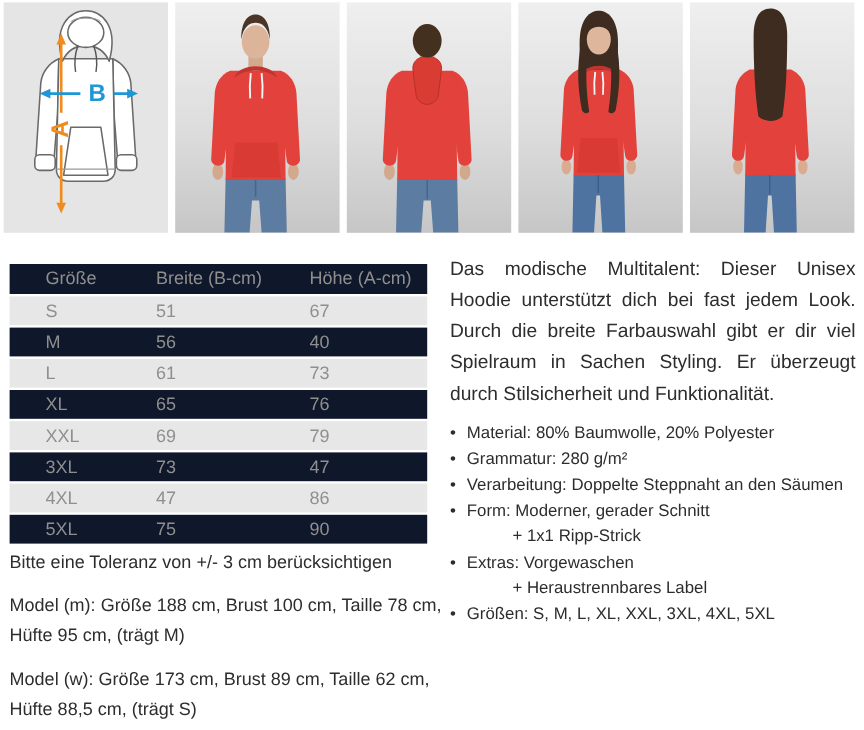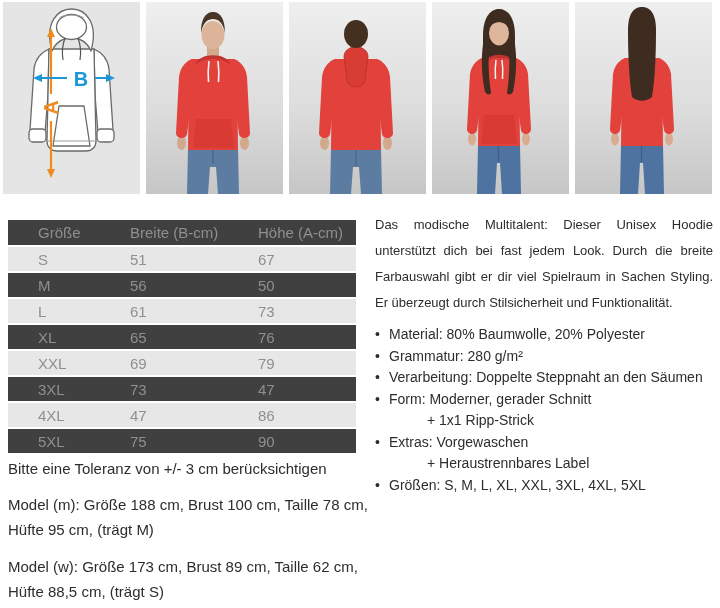--- a/index.html
+++ b/index.html
@@ -10,28 +10,28 @@
   
   .gallery{position:absolute;left:3px;top:2px;display:flex;gap:6px}
   .panel{width:137px;height:192px;flex:none;overflow:hidden}
   .panel.diagram{background:#e5e5e5}
   .panel.photo{background:linear-gradient(180deg,#efefef 0%,#dddddd 55%,#c6c6c6 100%)}
   .panel svg{display:block;width:100%;height:100%}
 
   
   .size-table{position:absolute;left:8px;top:220px;width:348px;font-size:15px;color:#8f8f8f}
   .trow{display:grid;grid-template-columns:92px 128px 1fr;align-items:center;
-        height:24px;margin-bottom:2px;padding-left:30px;background:#404040}
+        height:24px;margin-bottom:2px;padding-left:30px;background:#0f172a}
   .trow.head{height:25px}
   .trow.alt{background:#e7e7e7}
   .trow div{overflow:hidden;white-space:nowrap}
 
   
   .description{position:absolute;left:375px;top:212px;width:338px;color:#2d2d2d}
-  .intro{margin:0;font-size:13px;line-height:26px;text-align:justify}
+  .intro{margin:0;font-size:16px;line-height:26px;text-align:justify}
   .features{margin-top:8px;font-size:14px;line-height:21.5px}
   .feature{display:flex;white-space:nowrap}
   .feature .bullet{width:14px;flex:none}
   .feature.indent .ftext{padding-left:38px}
 
   
   .notes{position:absolute;left:8px;top:458px;width:364px;color:#2d2d2d;font-size:15px}
   .note-tolerance{margin:0;line-height:22px}
   .model{margin:12px 0 0 0;line-height:25px}
   .model b{font-weight:400}
@@ -153,21 +153,21 @@
     <div>Höhe (A-cm)</div>
   </div>
   <div class="trow alt">
     <div>S</div>
     <div>51</div>
     <div>67</div>
   </div>
   <div class="trow">
     <div>M</div>
     <div>56</div>
-    <div>50</div>
+    <div>40</div>
   </div>
   <div class="trow alt">
     <div>L</div>
     <div>61</div>
     <div>73</div>
   </div>
   <div class="trow">
     <div>XL</div>
     <div>65</div>
     <div>76</div>

